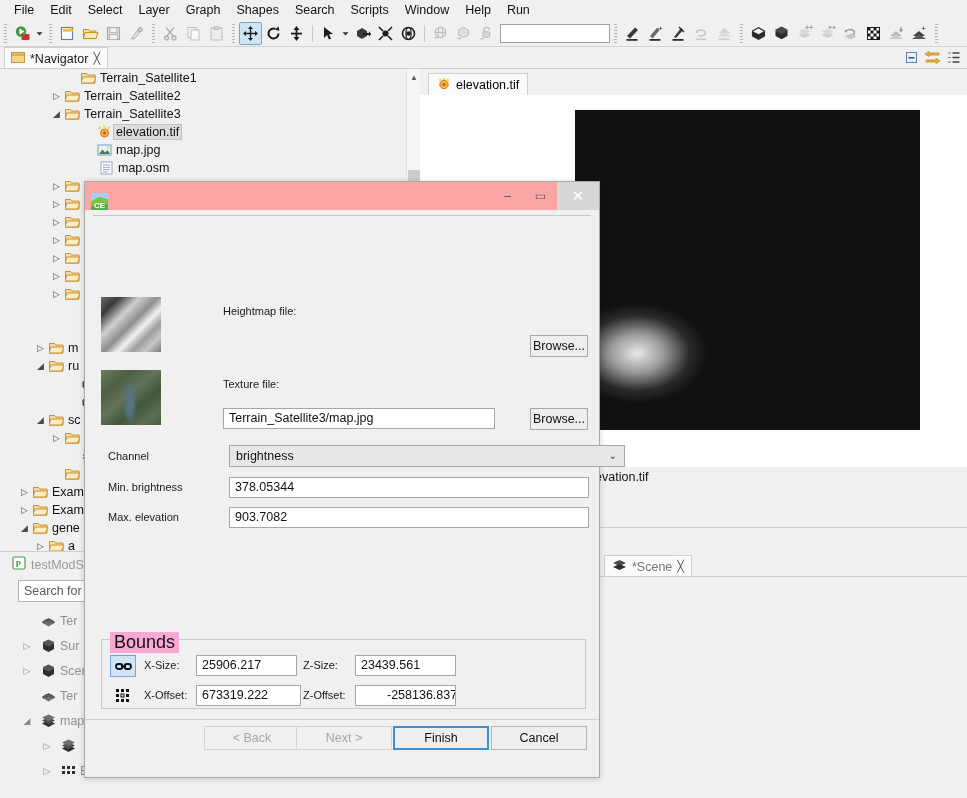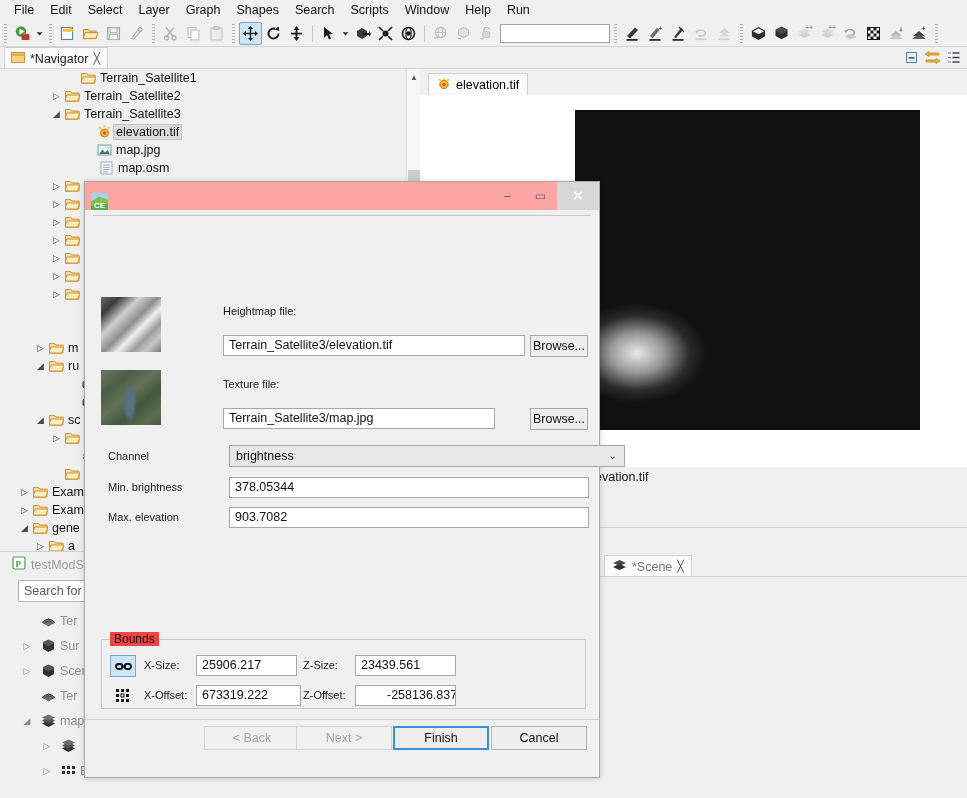--- a/index.html
+++ b/index.html
@@ -216,22 +216,22 @@
     position: absolute; height: 22px; background: #e8e8e8; border: 1px solid #a6a6a6;
     font-size: 12.5px; color: #111; line-height: 20px; padding-left: 6px;
   }
   .combo .arrow { position: absolute; right: 7px; top: 0; color: #333; font-size: 10px; line-height: 20px;}
 
   .bounds-group {
     position: absolute; left: 8px; top: 342px; width: 485px; height: 70px;
     border: 1px solid #c8c8c8;
   }
   .bounds-legend {
-    position: absolute; left: 8px; top: -8px; background: #ef4444; padding: 0 4px;
-    font-size: 12px; color: #111;
+    position: absolute; left: 8px; top: -8px; background: #f9a8d4; padding: 0 4px;
+    font-size: 18px; color: #111;
   }
   .chain-btn {
     position: absolute; left: 8px; top: 15px; width: 26px; height: 22px;
     background: #cde6f7; border: 1px solid #7da2ce; display:flex; align-items:center; justify-content:center;
   }
   .grid-btn {
     position: absolute; left: 8px; top: 45px; width: 26px; height: 22px;
     display:flex; align-items:center; justify-content:center;
   }
   .dlg-footer-sep { position: absolute; left: 0; top: 537px; width: 514px; height: 1px; background: #d0d0d0; }
@@ -1005,21 +1005,20 @@
         <div class="wbtn close">✕</div>
       </div>
     </div>
 
     <div class="dlg-header-sep"></div>
 
     <div class="dlg-body">
 
       <div class="thumb-box thumb-height"></div>
       <div class="field-label" style="left:130px; top:8px;">Heightmap file:</div>
-      <div class="txt-input" style="left:130px; top:38px; width:302px;">Terrain_Satellite3/elevation.tif</div>
       <div class="btn" style="left:437px; top:38px; width:58px;">Browse...</div>
 
       <div class="thumb-box thumb-tex"></div>
       <div class="field-label" style="left:130px; top:81px;">Texture file:</div>
       <div class="txt-input" style="left:130px; top:111px; width:272px;">Terrain_Satellite3/map.jpg</div>
       <div class="btn" style="left:437px; top:111px; width:58px;">Browse...</div>
 
       <div class="field-label" style="left:15px; top:153px;">Channel</div>
       <div class="combo" style="left:136px; top:148px; width:396px;">
         <span>brightness</span>

